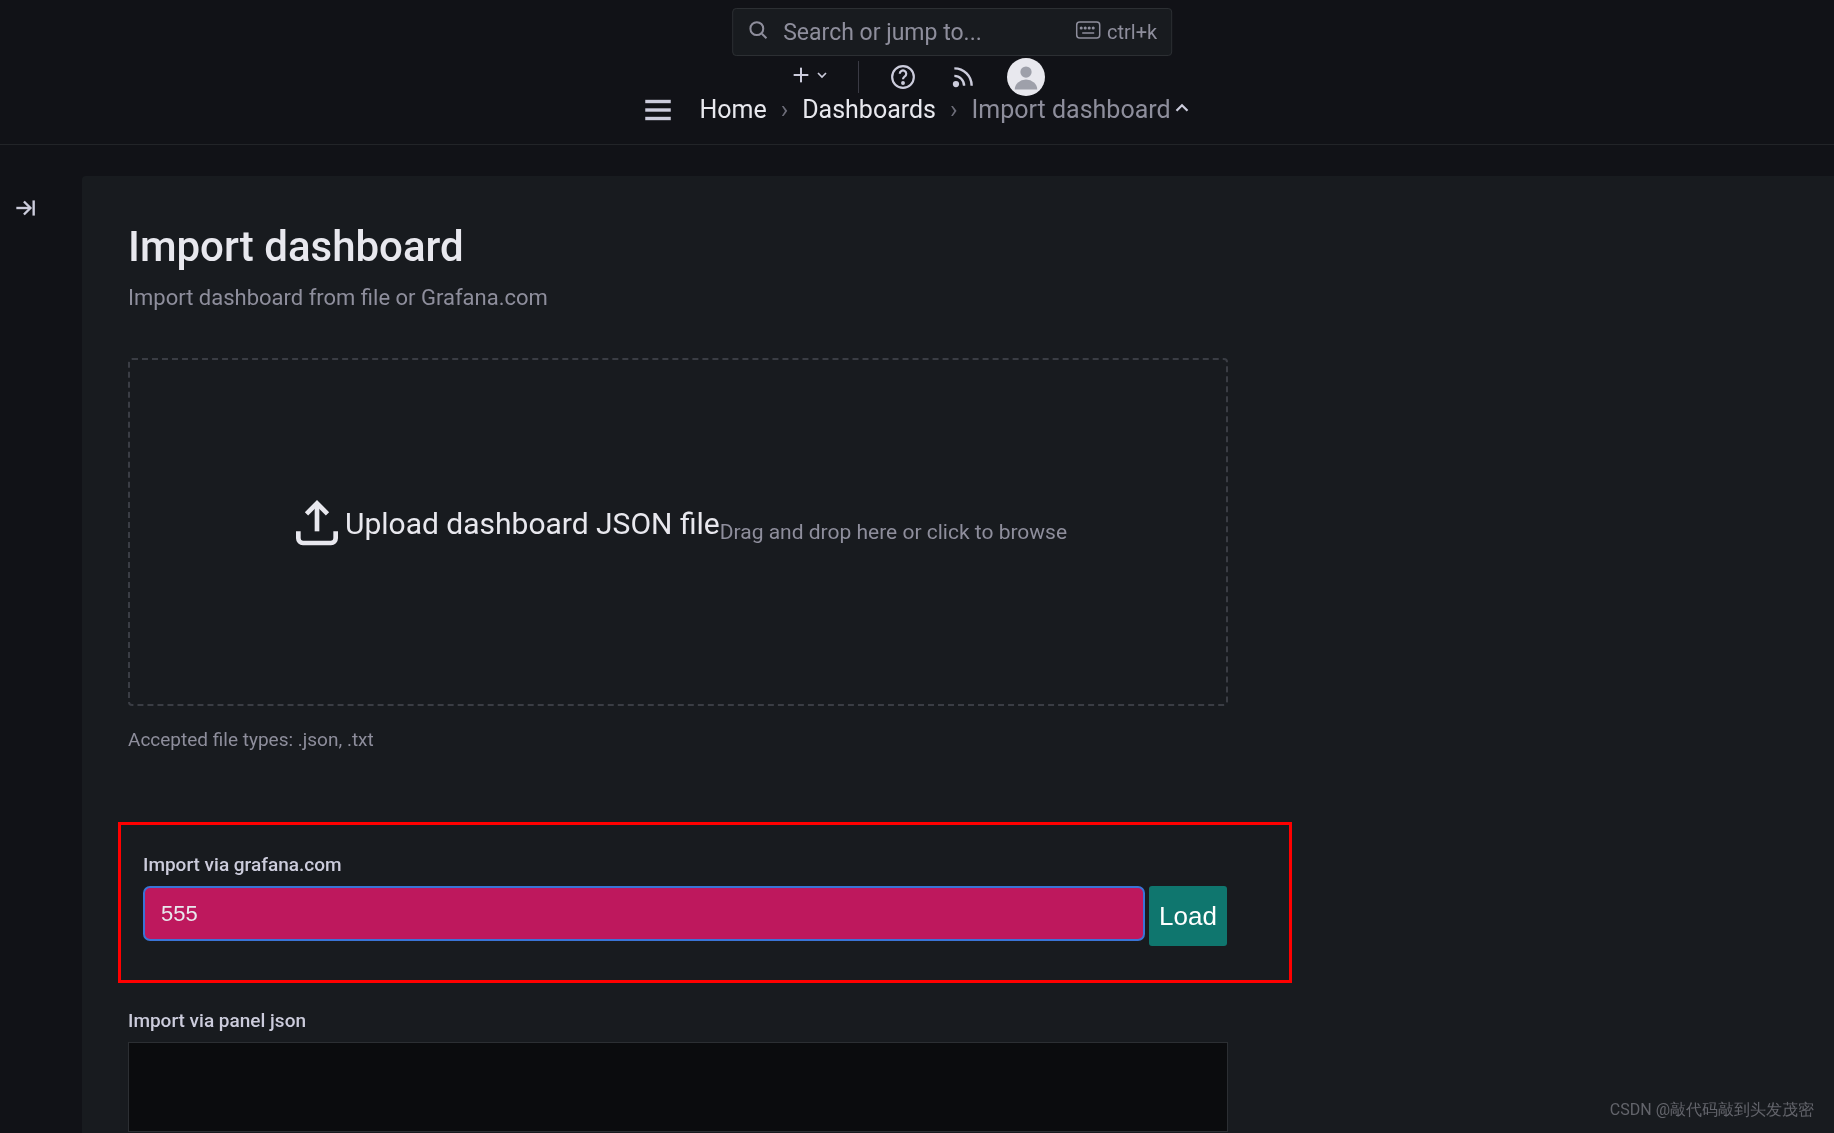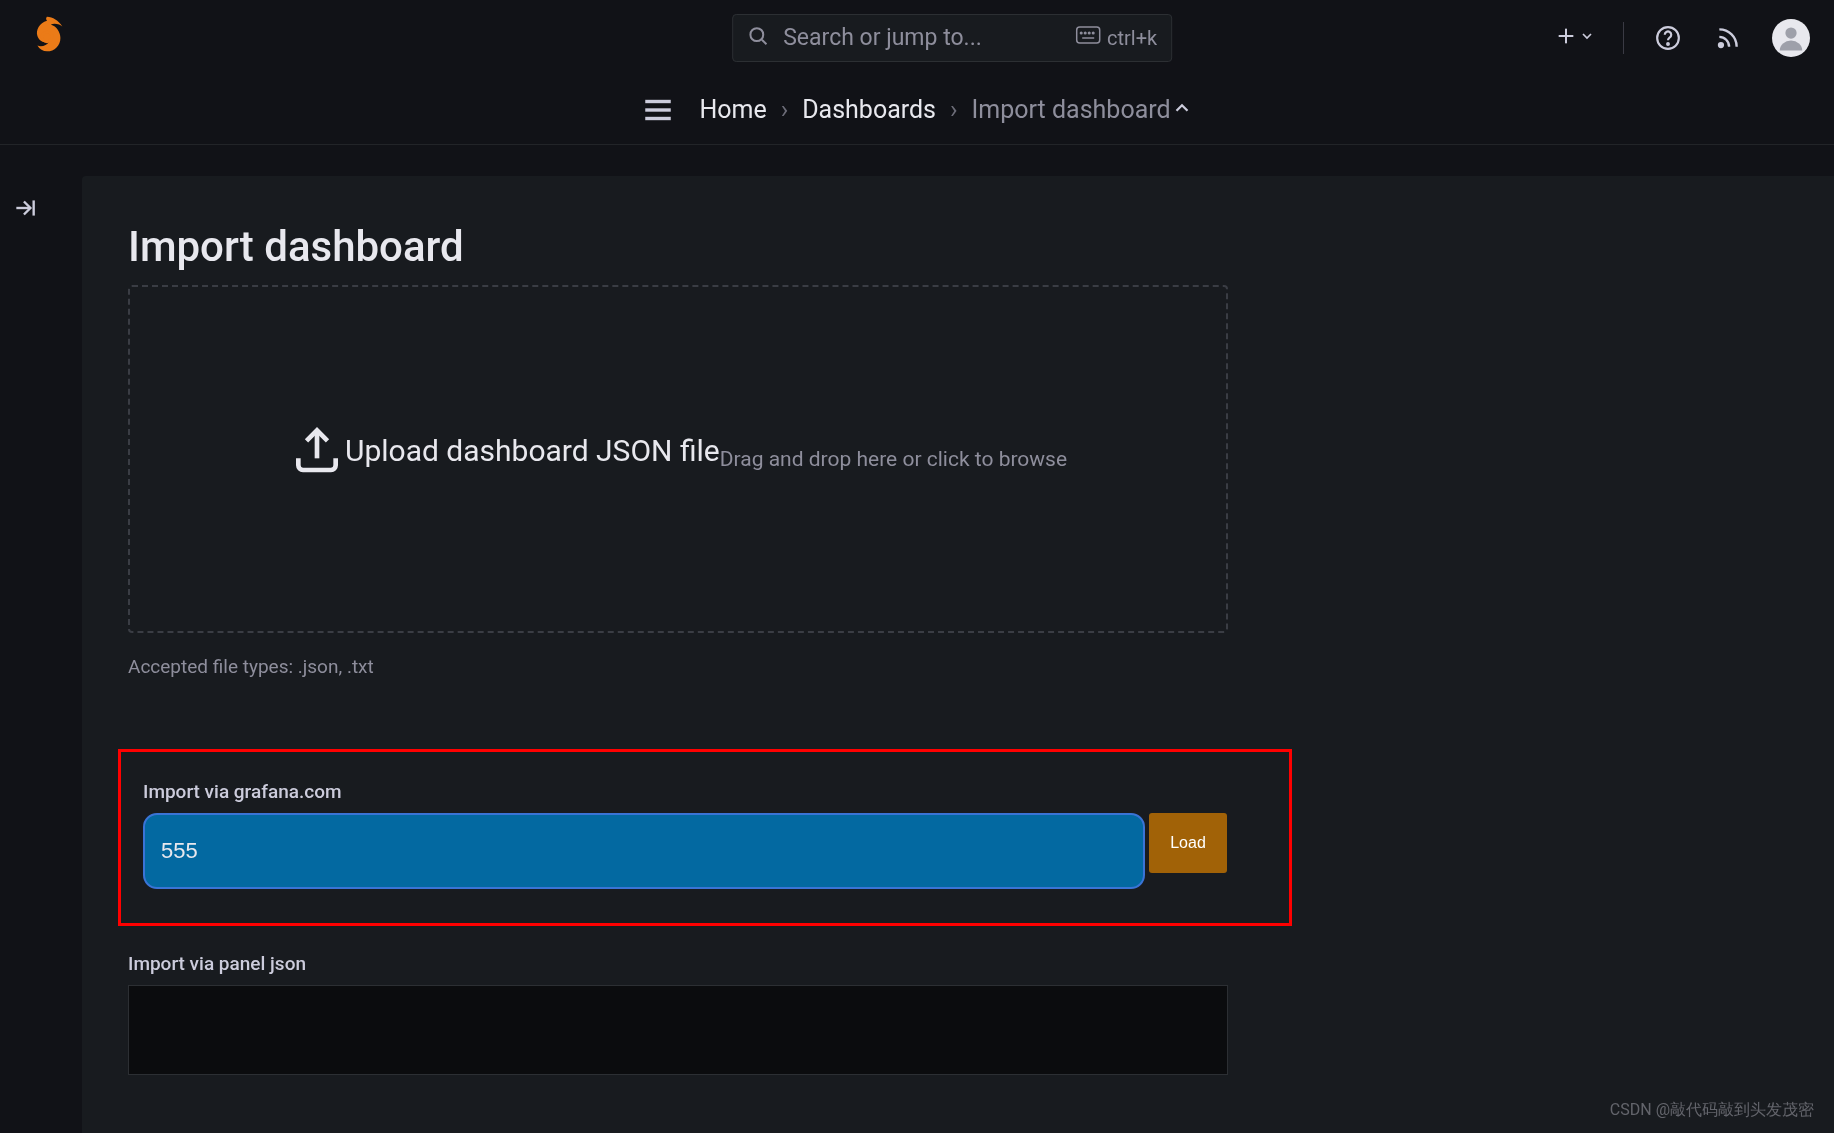--- a/index.html
+++ b/index.html
@@ -16,20 +16,21 @@
       overflow: hidden;
       position: relative;
     }
     
     .top-header {
       display: flex;
       align-items: center;
       height: 75px;
       padding: 8px 24px;
       justify-content: space-between;
+      flex-direction: column;
     }
     .logo-wrap {
       display: flex;
       align-items: center;
     }
     .search-wrap {
       position: absolute;
       left: 50%;
       transform: translateX(-42%);
       display: flex;
@@ -201,35 +202,35 @@
       font-weight: 500;
       margin-bottom: 10px;
     }
     .input-row {
       display: flex;
       gap: 0;
       align-items: stretch;
     }
     .text-input {
       flex: 0 0 1002px;
-      height: 76px;
-      background: #0369a1;
+      height: 55px;
+      background: #be185d;
       border: 2px solid #3a74d6;
       color: #e8e8ee;
       font-size: 22px;
       padding: 0 16px;
-      border-radius: 14px;
+      border-radius: 7px;
       outline: none;
     }
     .load-btn {
       width: 78px;
       height: 60px;
-      background: #a16207;
+      background: #0f766e;
       color: #fff;
-      font-size: 16px;
+      font-size: 26px;
       font-weight: 500;
       border: none;
       border-radius: 3px;
       cursor: pointer;
       display: flex;
       align-items: center;
       justify-content: center;
       margin-left: 4px;
     }
     
@@ -355,20 +356,21 @@
 <span class="sidebar-collapse">
   <svg width="26" height="26" viewBox="0 0 24 24" fill="none" stroke="#ccccdc" stroke-width="2.2">
     <line x1="4" y1="12" x2="16" y2="12"></line>
     <polyline points="11 6 17 12 11 18"></polyline>
     <line x1="20" y1="5" x2="20" y2="19"></line>
   </svg>
 </span>
 
 <div class="content">
   <h1 class="page-title">Import dashboard</h1>
+  <p class="page-subtitle">Import dashboard from file or Grafana.com</p>
 
   <div class="upload-zone">
     <span class="upload-icon">
       <svg width="56" height="56" viewBox="0 0 24 24" fill="none" stroke="#e8e8ee" stroke-width="2">
         <path d="M4 16 v3 a2 2 0 0 0 2 2 h12 a2 2 0 0 0 2 -2 v-3"></path>
         <polyline points="7.5 8.5 12 4 16.5 8.5"></polyline>
         <line x1="12" y1="4" x2="12" y2="16"></line>
       </svg>
     </span>
     <div class="upload-title">Upload dashboard JSON file</div>

